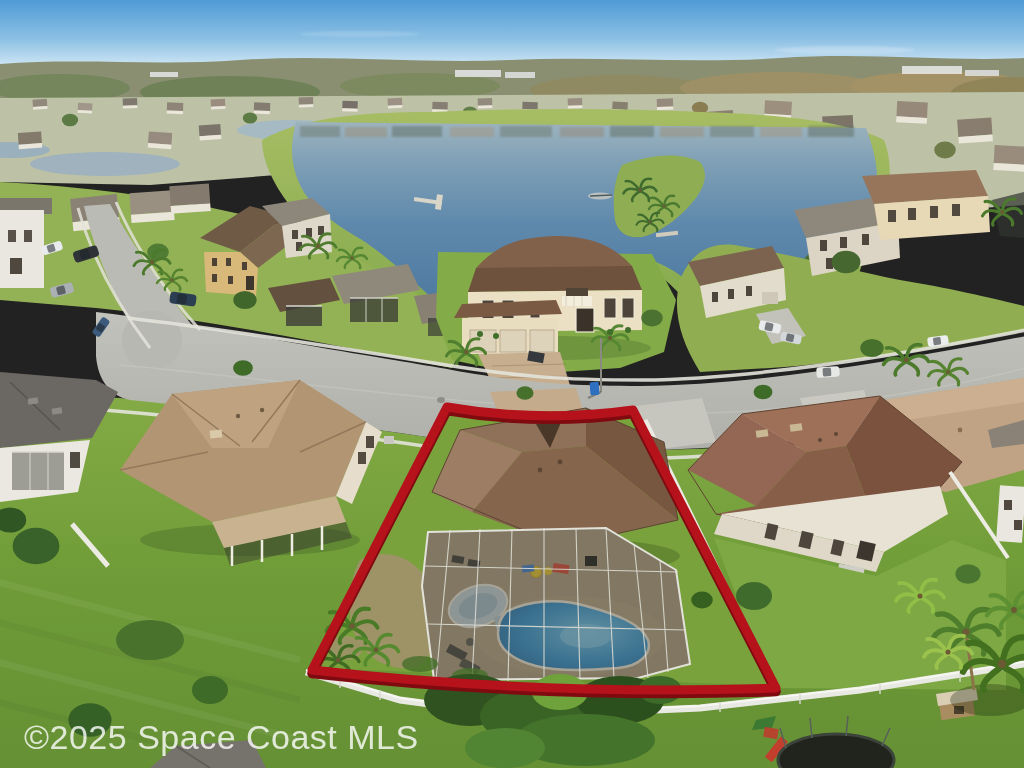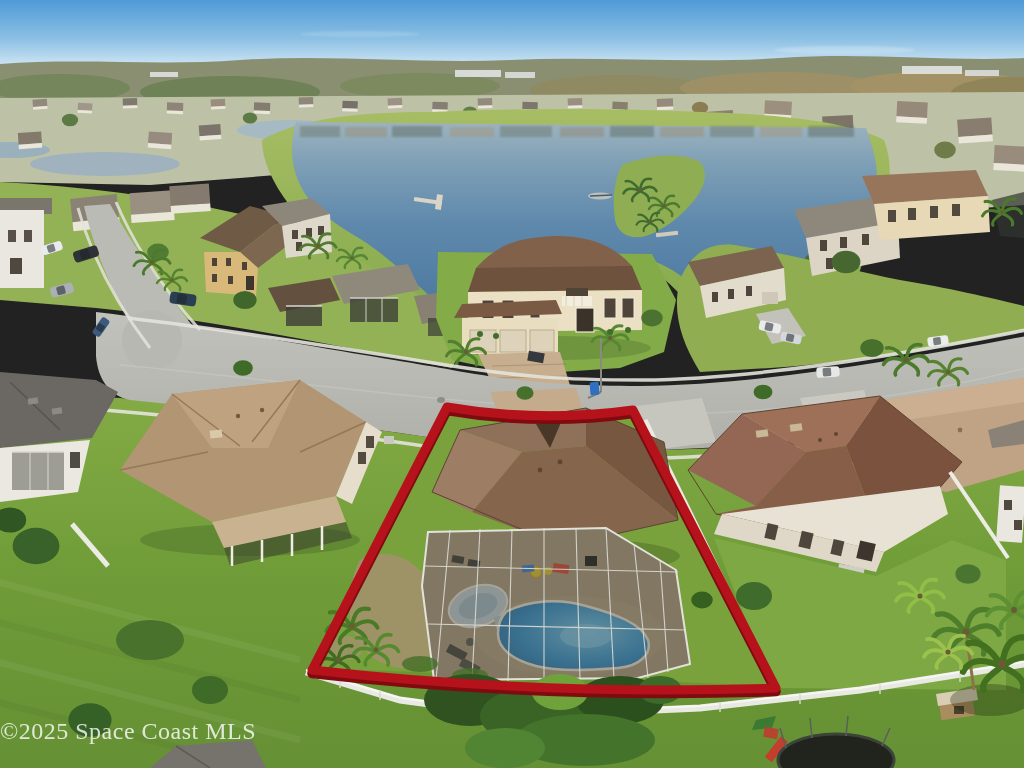--- a/index.html
+++ b/index.html
@@ -1,21 +1,21 @@
 <!DOCTYPE html>
 <html style="--outline-red: #b5121b; --outline-red-shadow: #7f0b10; --sky-top: #4f9bd7; --lake-blue: #5f89ac; --pool-blue: #4698c9; --grass-green: #7aa53e; --watermark-white: rgba(255,255,255,0.80);"><head>
 <meta charset="utf-8">
 <style>
   html,body{margin:0;padding:0;background:#222;}
   .stage{position:relative;width:1024px;height:768px;overflow:hidden;font-family:"Liberation Sans",sans-serif;}
   .stage svg{position:absolute;left:0;top:0;display:block;}
   .wm{
-    position:absolute;left:0;top:718px;
-    font-family:Liberation Serif, serif;
-    font-size:24px;font-weight:400;letter-spacing:.5px;
+    position:absolute;left:24px;top:718px;
+    font-family:Liberation Sans, sans-serif;
+    font-size:34px;font-weight:400;letter-spacing:.5px;
     color:var(--watermark-white,rgba(255,255,255,.8));
     user-select:none;white-space:nowrap;
   }
 </style>
 </head>
 <body>
 
 <div class="stage">
 <svg width="1024" height="768" viewBox="0 0 1024 768">
 <defs>

